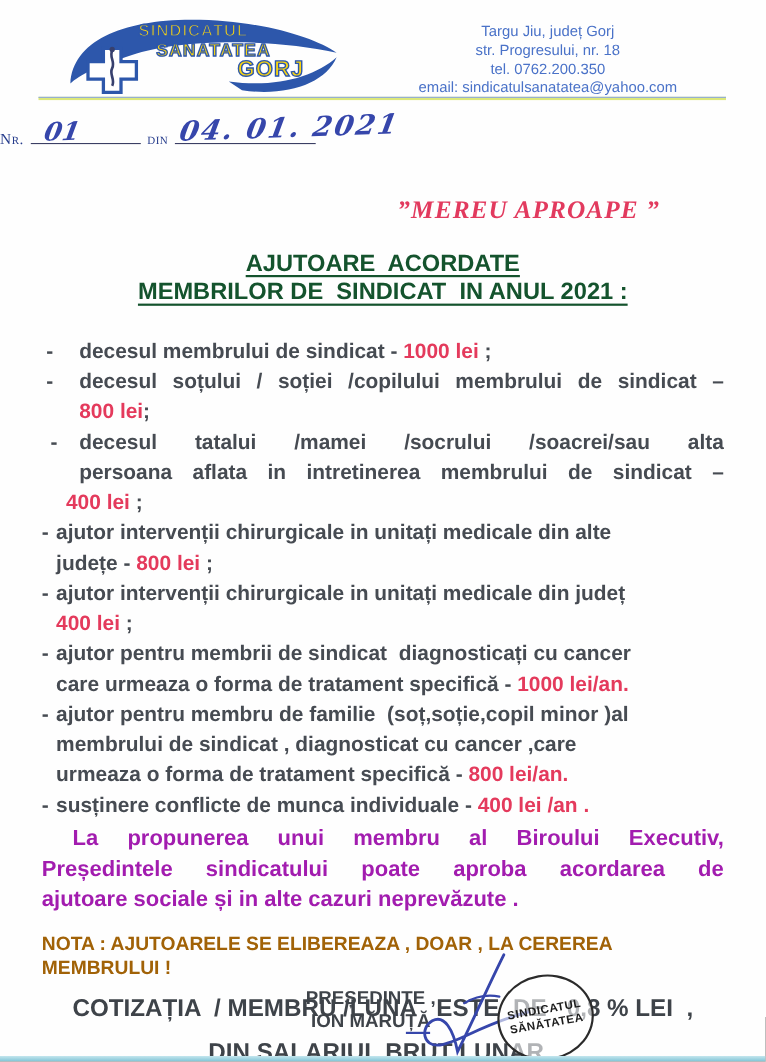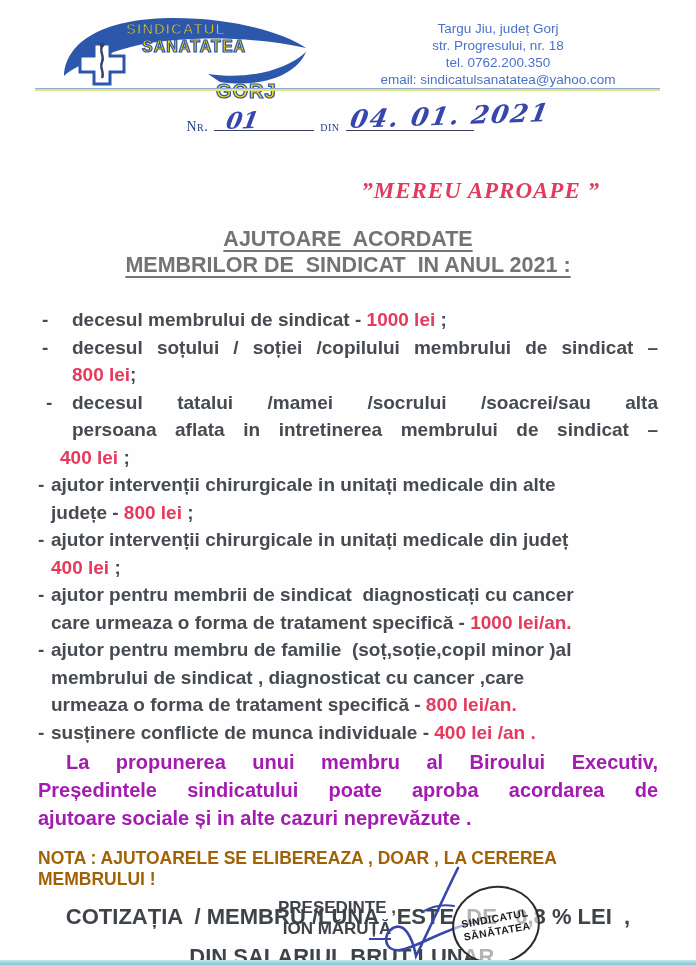--- a/index.html
+++ b/index.html
@@ -7,46 +7,46 @@
         font-family:"Liberation Sans",sans-serif;color:#464b52;overflow:hidden;}
 
   
   .letterhead{position:absolute;top:0;left:0;right:0;height:88px;}
   .logo{position:absolute;left:58px;top:12px;width:260px;height:78px;}
   .logo svg{position:absolute;left:0;top:0;}
   .logo-word{position:absolute;font-weight:800;color:#f8d410;
              -webkit-text-stroke:1.2px #2d57ab;text-shadow:0 0 1px #2d57ab;letter-spacing:1px;}
   .lw1{left:68px;top:8px;font-size:15px;}
   .lw2{left:84px;top:26px;font-size:16px;}
-  .lw3{left:158px;top:68px;font-size:20px;}
+  .lw3{left:158px;top:40px;font-size:20px;}
   .contact{position:absolute;right:28px;top:20px;width:340px;text-align:center;
            color:#4a72c8;font-size:13.5px;line-height:17px;}
   .divider{position:absolute;top:88px;left:35px;right:36px;height:2px;
            background:#dce87c;border-top:1.5px solid #8fa9da;}
 
   
   .content{position:absolute;top:100px;left:0;right:0;}
-  .ref-line{margin:12px 36px 0 0;text-align:center;font-family:"Liberation Serif",serif;
+  .ref-line{margin:12px 36px 0 0;text-align:left;font-family:"Liberation Serif",serif;
             color:#263c8c;font-size:14px;height:40px;}
   .ref-label{font-variant:small-caps;letter-spacing:.5px;}
   .uline{display:inline-block;position:relative;border-bottom:1.5px solid #3b3f64;height:18px;
          vertical-align:baseline;}
   .u1{width:100px;margin:0 6px;}
   .u2{width:128px;margin-left:6px;}
   .hand{position:absolute;bottom:-4px;left:10px;white-space:nowrap;color:#3646ab;
         font-family:"DejaVu Serif",serif;font-style:italic;font-weight:600;
         transform:skewX(-12deg) rotate(-2deg);transform-origin:left bottom;}
   .hand-nr{font-size:23px;}
   .hand-date{font-size:25px;left:2px;letter-spacing:2px;}
 
   .motto{margin:26px 96px 0 0;text-align:right;color:#e23a5e;
          font-family:"Liberation Serif",serif;font-weight:bold;font-style:italic;
          font-size:23px;letter-spacing:1px;white-space:pre-wrap;}
 
-  .title{margin-top:22px;text-align:center;color:#737373;font-weight:bold;line-height:26px;}
+  .title{margin-top:22px;text-align:center;color:#14532d;font-weight:bold;line-height:26px;}
   .t-line{font-size:21.5px;text-decoration:underline;text-decoration-thickness:2px;
           text-underline-offset:4px;white-space:pre-wrap;}
 
   
   .list{margin:28px 38px 0 38px;font-size:19px;font-weight:bold;line-height:27.5px;}
   .item{position:relative;}
   .marker{position:absolute;top:0;left:var(--ml);}
   .item .line{padding-left:var(--pl);white-space:pre-wrap;}
   .v-a{--ml:4px;--pl:34px;}
   .v-b{--ml:8px;--pl:34px;}

